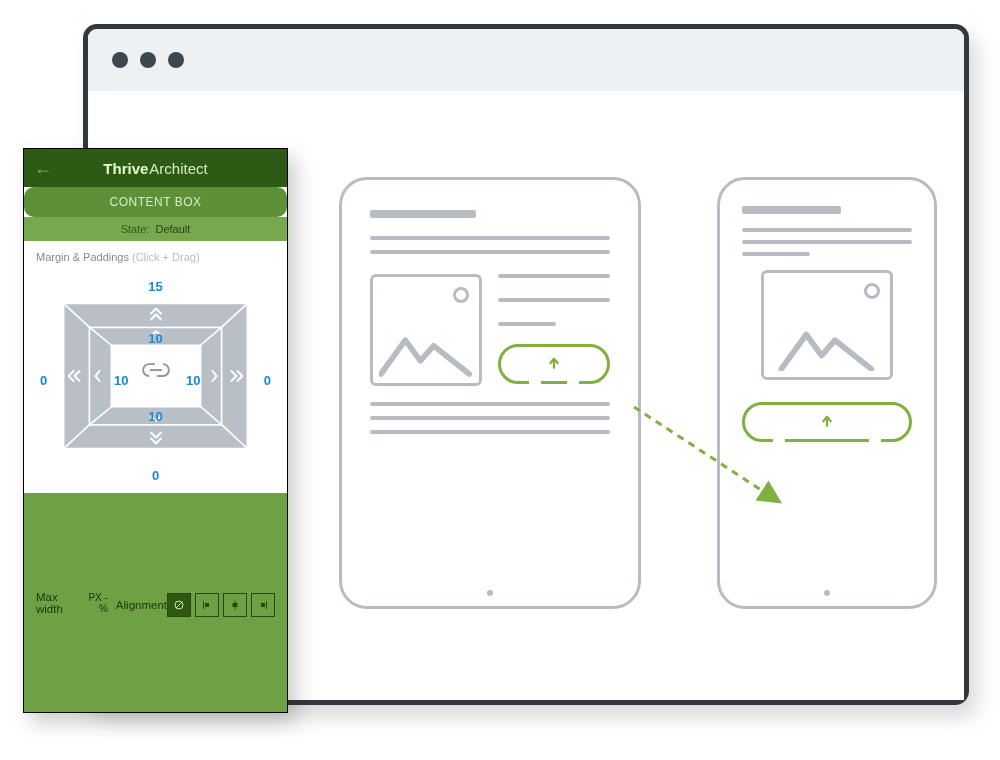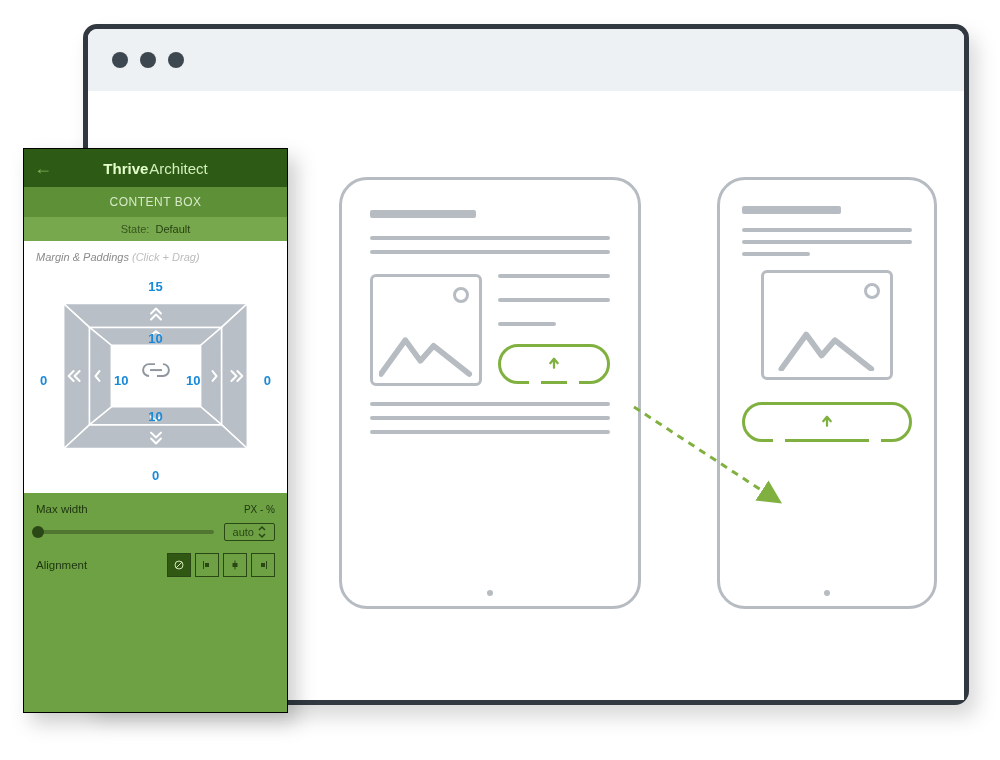--- a/index.html
+++ b/index.html
@@ -78,33 +78,33 @@
     position:absolute;left:23px;top:148px;width:265px;height:565px;
     background:#fff;border:1px solid #000;
     filter: drop-shadow(8px 10px 10px rgba(0,0,0,.2));
     display:flex;flex-direction:column;
     font-size:13px;color:#2d2d2d;
   }
   .p-head{height:38px;background:#2d5b15;color:#e5ffcc;display:flex;align-items:center;justify-content:center;position:relative;font-size:15px;}
   .p-head .back{position:absolute;left:10px;top:0;bottom:0;display:flex;align-items:center;color:#84af58;font-size:18px;}
   .p-head b{font-weight:700;margin-right:1px;}
   .p-head .light{font-weight:300;opacity:.9;}
-  .p-sub{height:30px;background:#5e9038;color:#d7eac6;display:flex;align-items:center;justify-content:center;letter-spacing:.5px;font-size:12px;}
+  .p-sub{height:30px;background:#5e9038;color:#d7eac6;display:flex;align-items:center;justify-content:center;letter-spacing:.5px;font-size:12px;border-radius:10px;}
   .p-state{height:24px;background:#77a84e;color:#27420f;display:flex;align-items:center;justify-content:center;gap:6px;font-size:11px;}
   .p-state .k{opacity:.8;}
   .p-section-h{
     height:36px;background:#fff;border-top:1px solid #0003;border-bottom:1px solid #0003;
     display:flex;align-items:center;padding:0 12px;justify-content:space-between;font-weight:700;font-size:12.5px;
   }
   .chev-up{width:14px;height:14px;}
-  .p-mp{padding:10px 12px 4px 12px;color:#8a8a8a;font-size:11px;font-style:italic;}
+  .p-mp{padding:10px 12px 4px 12px;color:#8a8a8a;font-size:11px;}
   .p-mp .hint{color:#bdbdbd;}
   .boxwrap{height:226px;position:relative;flex-shrink:0;background:#fff;}
   .boxwrap svg{position:absolute;inset:0;width:100%;height:100%;}
-  .p-green{background:#6ea144;flex:1;padding:10px 12px;color:#203810;display:flex;flex-direction:column;gap:8px;}
+  .p-green{background:#6ea144;flex:1;padding:10px 12px;color:#203810;display:flex;flex-direction:row;gap:8px;}
   .maxw-row{display:flex;align-items:center;justify-content:space-between;font-size:11.5px;}
   .maxw-row .pxpc{color:#203810;font-size:10px;text-align:right;}
   .slider-row{display:flex;align-items:center;gap:10px;}
   .track{flex:1;height:4px;background:#00000044;border-radius:2px;position:relative;}
   .thumb{position:absolute;left:0;top:50%;transform:translate(-4px,-50%);width:12px;height:12px;border-radius:50%;background:#2a4716;}
   .auto-box{border:1px solid #2a4716;color:#2a4716;padding:2px 8px;border-radius:2px;font-size:11px;display:flex;align-items:center;gap:4px;}
   .stepper{width:8px;height:12px;display:inline-block;}
   .align-row{display:flex;align-items:center;justify-content:space-between;font-size:11.5px;margin-top:4px;}
   .align-btns{display:flex;gap:4px;}
   .ab{width:24px;height:24px;border:1px solid #2a4716;display:flex;align-items:center;justify-content:center;background:transparent;}
@@ -265,31 +265,20 @@
     <span style="position:absolute;left:162px;top:50%;transform:translateY(-50%);color:#1989d8;font-weight:700;font-size:13px;">10</span>
     <span style="position:absolute;left:50%;top:142px;transform:translateX(-50%);color:#1989d8;font-weight:700;font-size:13px;">10</span>
     <span style="position:absolute;left:90px;top:50%;transform:translateY(-50%);color:#1989d8;font-weight:700;font-size:13px;">10</span>
   </div>
 
   <div class="p-green">
     <div class="maxw-row">
       <span>Max width</span>
       <span class="pxpc">PX - %</span>
     </div>
-    <div class="slider-row">
-      <div class="track">
-          <span class="thumb"></span>
-        </div>
-      <div class="auto-box">
-        <span>auto</span>
-        <svg class="stepper" viewBox="0 0 8 12">
-            <path d="M1 4 L4 1 L7 4 M1 8 L4 11 L7 8" fill="none" stroke="#2a4716" stroke-width="1.5"></path>
-          </svg>
-      </div>
-    </div>
     <div class="align-row">
       <span>Alignment</span>
       <div class="align-btns">
         <span class="ab active">
             <svg viewBox="0 0 24 24">
               <circle cx="12" cy="12" r="8" fill="none" stroke="#cfe4b9" stroke-width="2"></circle>
               <line x1="6" y1="18" x2="18" y2="6" stroke="#cfe4b9" stroke-width="2"></line>
             </svg>
           </span>
         <span class="ab">

